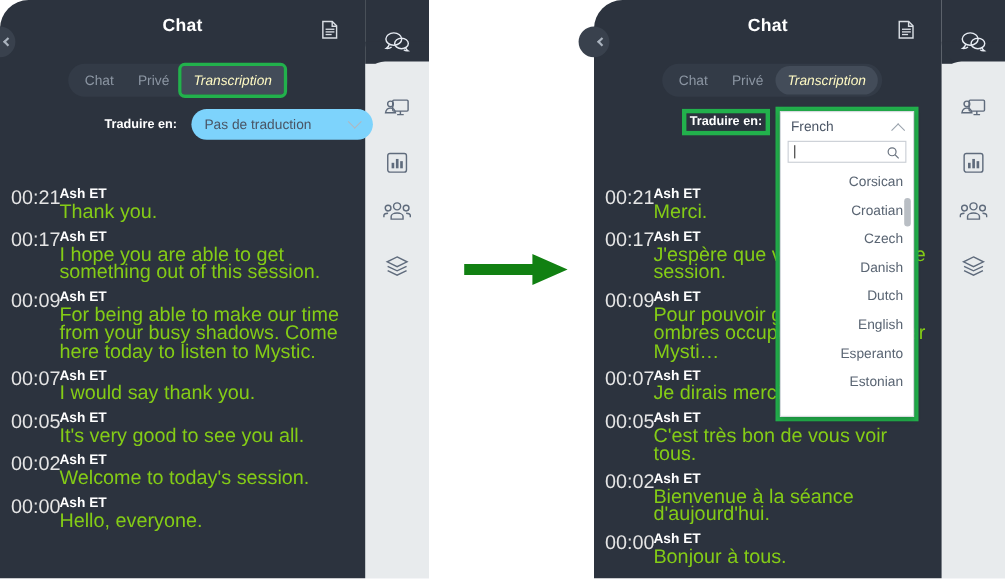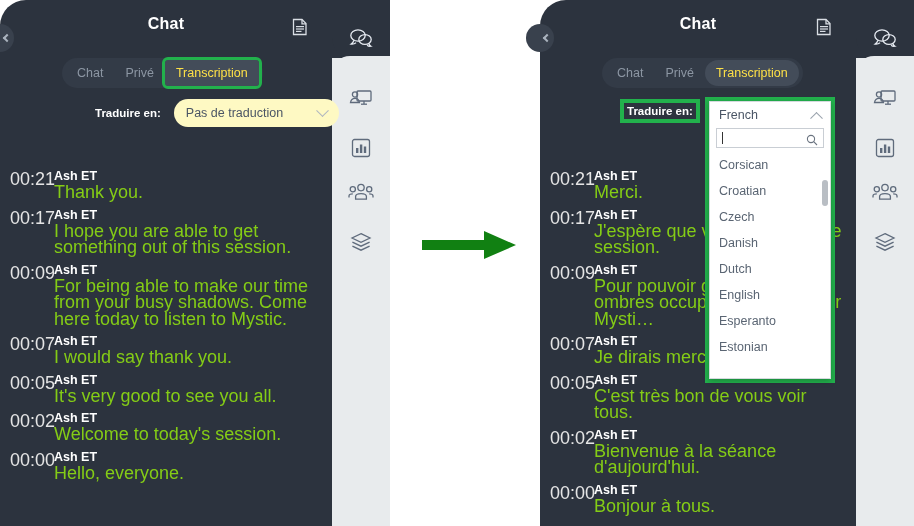--- a/index.html
+++ b/index.html
@@ -61,50 +61,50 @@
 
   
   .tabs {
     position:absolute; display:flex; align-items:center;
     background:#333b47; border-radius:17px; height:30px; padding:0 4px;
   }
   .tab {
     font-size:12.5px; color:#8c96a3; padding:0 11px; line-height:30px;
     border-radius:15px; white-space:nowrap;
   }
-  .tab.active { background:#434c59; color:#fde047; height:26px; line-height:26px; }
+  .tab.active { background:#434c59; color:#fef9c3; height:26px; line-height:26px;font-style:italic; }
   .hl-green { outline:3px solid #22b14c; outline-offset:0px; border-radius:3px; }
 
   
   .trow { position:absolute; display:flex; align-items:center; }
   .tlabel {
     color:#ffffff; font-size:11.5px; font-weight:bold; white-space:nowrap;
     padding:2px 3px;
   }
   .tlabel.boxed { outline:4px solid #22b14c; }
 
   .select-pill {
-    margin-left:10px; background:#fef9c3; border-radius:16px;
+    margin-left:10px; background:#7dd3fc; border-radius:16px;
     height:28px; width:165px; display:flex; align-items:center;
     padding:0 12px; justify-content:space-between;
   }
   .select-pill span { font-size:12.5px; color:#4a5565; }
   .chev-d { width:9px; height:9px; border-right:1.6px solid #b0b7c0; border-bottom:1.6px solid #b0b7c0;
             transform:rotate(45deg) translate(-2px,-2px); }
 
   
   .msgs { position:absolute; left:0; right:0; overflow:hidden; }
   .msg { display:flex; margin-bottom:6px; padding:0 10px; }
   .msg-time { color:#e5e5e5; font-size:18px; width:44px; flex:0 0 44px; padding-top:1px; }
   .msg-body { flex:1; }
   .msg-name { color:#ffffff; font-size:12.5px; font-weight:bold; line-height:16px; }
   .msg-text { color:#84cc16; font-size:18px; line-height:16.5px; }
 
   
-  .dd-wrap { position:absolute; }
+  .dd-wrap { position:absolute;text-align:right; }
   .dd {
     background:#ffffff; width:122px; border:1px solid #d5dade;
     box-shadow:0 2px 6px rgba(0,0,0,.25);
   }
   .dd-value {
     height:26px; display:flex; align-items:center; justify-content:space-between;
     padding:0 9px; font-size:12.5px; color:#4a5565;
   }
   .chev-u { width:9px; height:9px; border-right:1.6px solid #9aa3ad; border-bottom:1.6px solid #9aa3ad;
             transform:rotate(-135deg) translate(-2px,-2px); }

